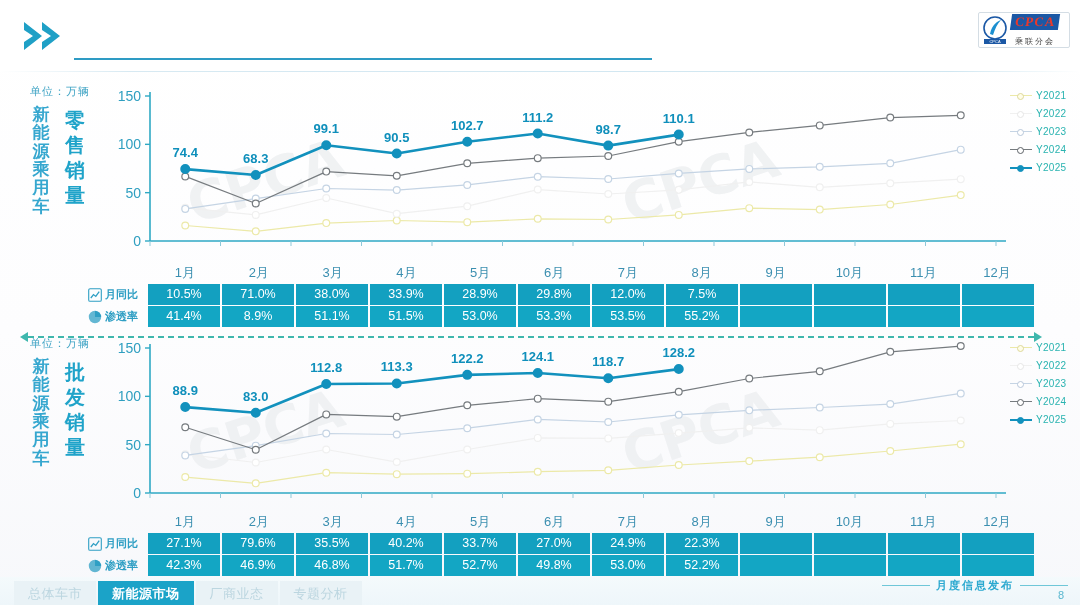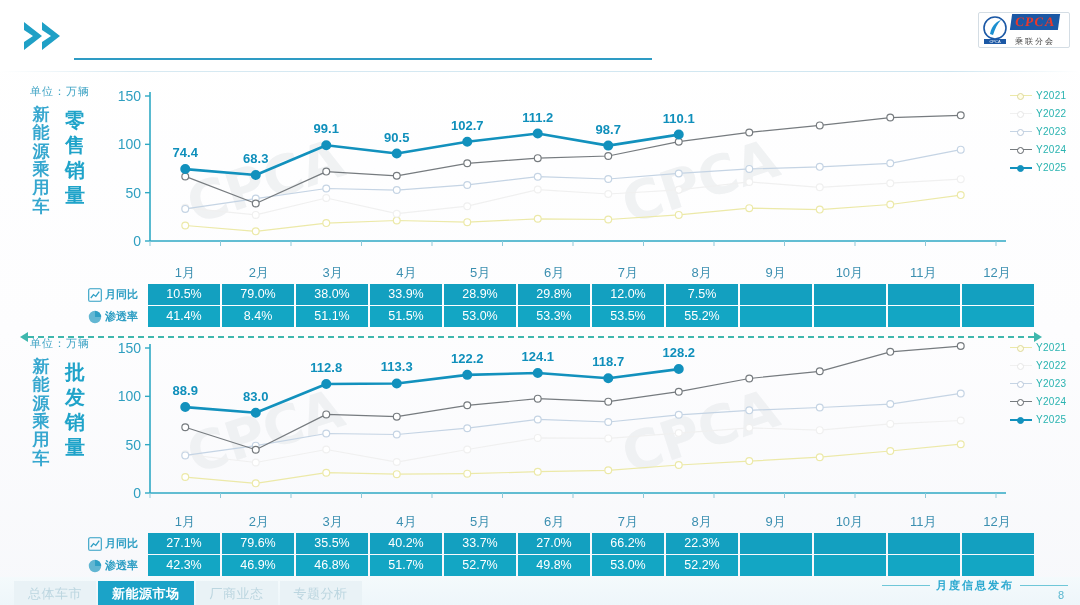--- a/index.html
+++ b/index.html
@@ -423,35 +423,35 @@
       <span class="ricon">
         <svg width="14" height="14" viewBox="0 0 14 14">
           <path d="M7 7 L7 0.8 A6.2 6.2 0 0 1 13.2 7 Z" fill="#2f9fc4"></path>
           <path d="M7 7 L13.2 7 A6.2 6.2 0 1 1 7 0.8 Z" fill="#2f9fc4" opacity="0.75"></path>
         </svg>
       </span>
       <span>渗透率</span>
     </div>
     <div class="cells r1" id="r1-retail">
         <div>10.5%</div>
-        <div>79.0%</div>
+        <div>71.0%</div>
         <div>38.0%</div>
         <div>33.9%</div>
         <div>28.9%</div>
         <div>29.8%</div>
         <div>12.0%</div>
         <div>7.5%</div>
         <div></div>
         <div></div>
         <div></div>
         <div></div>
       </div>
     <div class="cells r2 alt" id="r2-retail">
         <div>41.4%</div>
-        <div>8.4%</div>
+        <div>8.9%</div>
         <div>51.1%</div>
         <div>51.5%</div>
         <div>53.0%</div>
         <div>53.3%</div>
         <div>53.5%</div>
         <div>55.2%</div>
         <div></div>
         <div></div>
         <div></div>
         <div></div>
@@ -661,21 +661,21 @@
       </span>
       <span>渗透率</span>
     </div>
     <div class="cells r1" id="r1-wholesale">
         <div>27.1%</div>
         <div>79.6%</div>
         <div>35.5%</div>
         <div>40.2%</div>
         <div>33.7%</div>
         <div>27.0%</div>
-        <div>66.2%</div>
+        <div>24.9%</div>
         <div>22.3%</div>
         <div></div>
         <div></div>
         <div></div>
         <div></div>
       </div>
     <div class="cells r2 alt" id="r2-wholesale">
         <div>42.3%</div>
         <div>46.9%</div>
         <div>46.8%</div>

